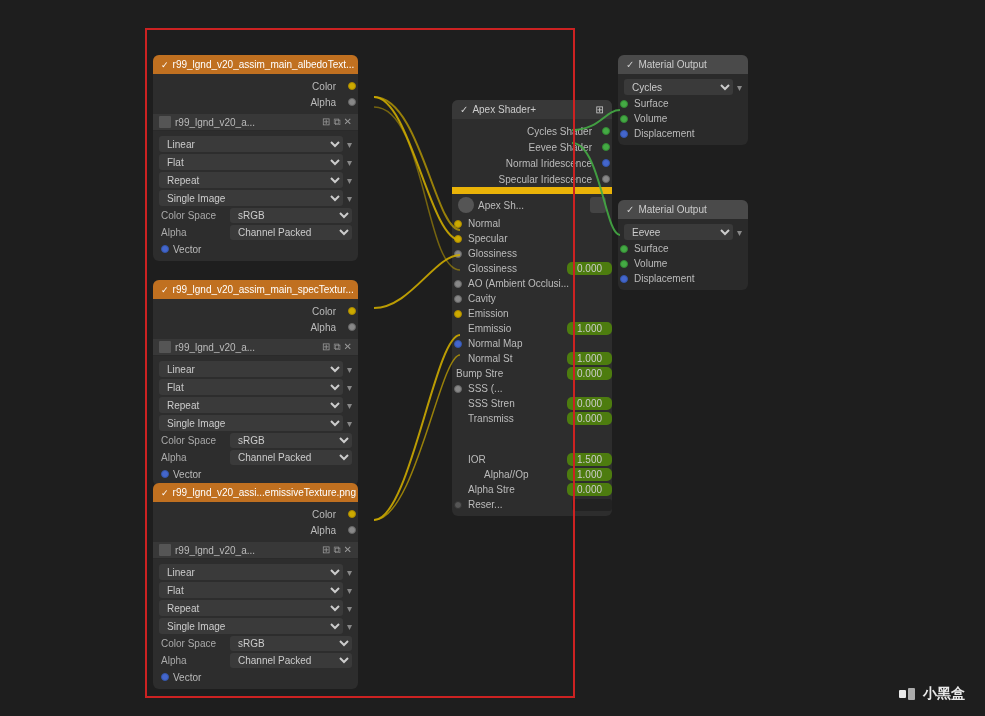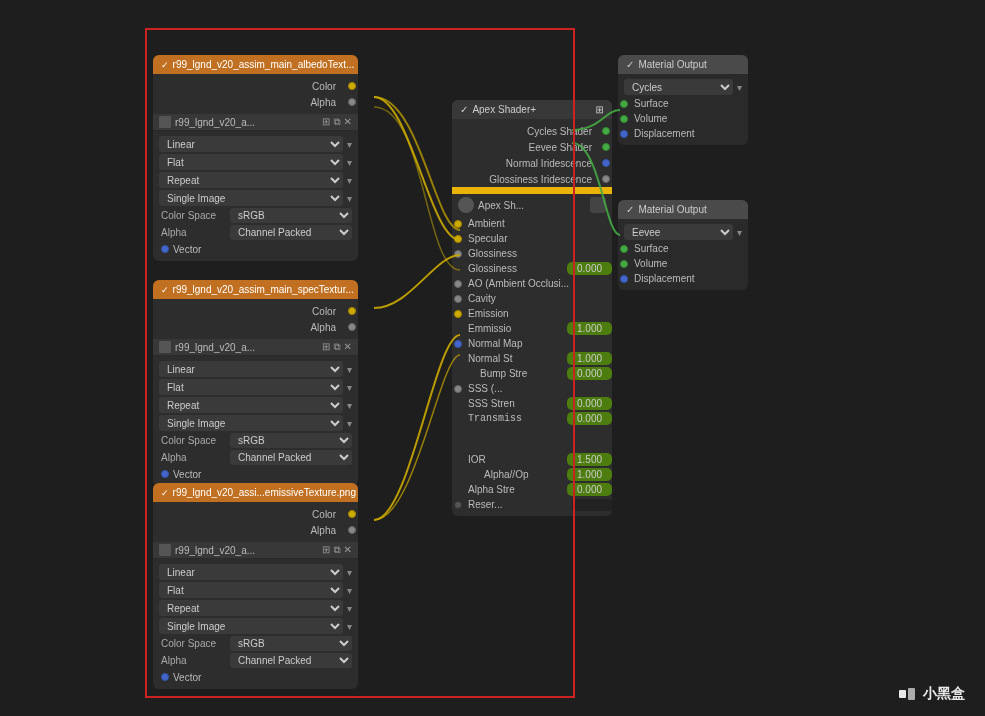--- a/index.html
+++ b/index.html
@@ -503,36 +503,36 @@
         <span style="font-size:10px; color:#bbb;">Eevee Shader</span>
         <span style="width:4px;"></span>
         <div class="socket socket-green" style="position:relative; right:-6px;"></div>
       </div>
       <div class="node-row right">
         <span style="font-size:10px; color:#bbb;">Normal Iridescence</span>
         <span style="width:4px;"></span>
         <div class="socket socket-blue" style="position:relative; right:-6px;"></div>
       </div>
       <div class="node-row right">
-        <span style="font-size:10px; color:#bbb;">Glossiness Iridescence</span>
+        <span style="font-size:10px; color:#bbb;">Specular Iridescence</span>
         <span style="width:4px;"></span>
         <div class="socket socket-gray" style="position:relative; right:-6px;"></div>
       </div>
 
       <div class="apex-sub-row" style="border-top: 7px solid #eab308; padding: 3px 6px;">
         <div style="width:16px; height:16px; background:#555; border-radius:50%; flex-shrink:0;"></div>
         <span style="font-size:10px; color:#bbb;">Apex Sh...</span>
         <div style="width:16px; height:16px; background:#444; border-radius:3px; margin-left:auto;"></div>
       </div>
 
       <div class="input-socket-row">
         <div class="left-socket-area">
             <div class="socket socket-yellow"></div>
           </div>
-        <span class="row-label">Ambient</span>
+        <span class="row-label">Normal</span>
       </div>
       <div class="input-socket-row">
         <div class="left-socket-area">
             <div class="socket socket-yellow"></div>
           </div>
         <span class="row-label">Specular</span>
       </div>
       <div class="input-socket-row">
         <div class="left-socket-area">
             <div class="socket socket-gray"></div>
@@ -568,36 +568,36 @@
       <div class="input-socket-row">
         <div class="left-socket-area">
             <div class="socket socket-blue"></div>
           </div>
         <span class="row-label">Normal Map</span>
       </div>
       <div class="input-socket-row" style="padding-left:12px;">
         <span class="row-label" style="padding-left:4px;">Normal St</span>
         <span class="inner-value-box">1.000</span>
       </div>
-      <div class="input-socket-row" style="padding-left:24px;">
+      <div class="input-socket-row" style="padding-left:0;">
         <span class="row-label" style="padding-left:4px;">Bump Stre</span>
         <span class="inner-value-box">0.000</span>
       </div>
       <div class="input-socket-row">
         <div class="left-socket-area">
             <div class="socket socket-gray"></div>
           </div>
         <span class="row-label">SSS (...</span>
       </div>
       <div class="input-socket-row" style="padding-left:12px;">
         <span class="row-label" style="padding-left:4px;">SSS Stren</span>
         <span class="inner-value-box">0.000</span>
       </div>
       <div class="input-socket-row" style="padding-left:12px;">
-        <span class="row-label" style="padding-left:4px;font-family:Liberation Mono, monospace;">Transmiss</span>
+        <span class="row-label" style="padding-left:4px;">Transmiss</span>
         <span class="inner-value-box">0.000</span>
       </div>
       <div class="input-socket-row" style="padding-left:12px;margin-top:26px;">
         <span class="row-label" style="padding-left:4px;">IOR</span>
         <span class="inner-value-box">1.500</span>
       </div>
       <div class="input-socket-row" style="padding-left:28px;">
         <span class="row-label" style="padding-left:4px;">Alpha//Op</span>
         <span class="inner-value-box">1.000</span>
       </div>

